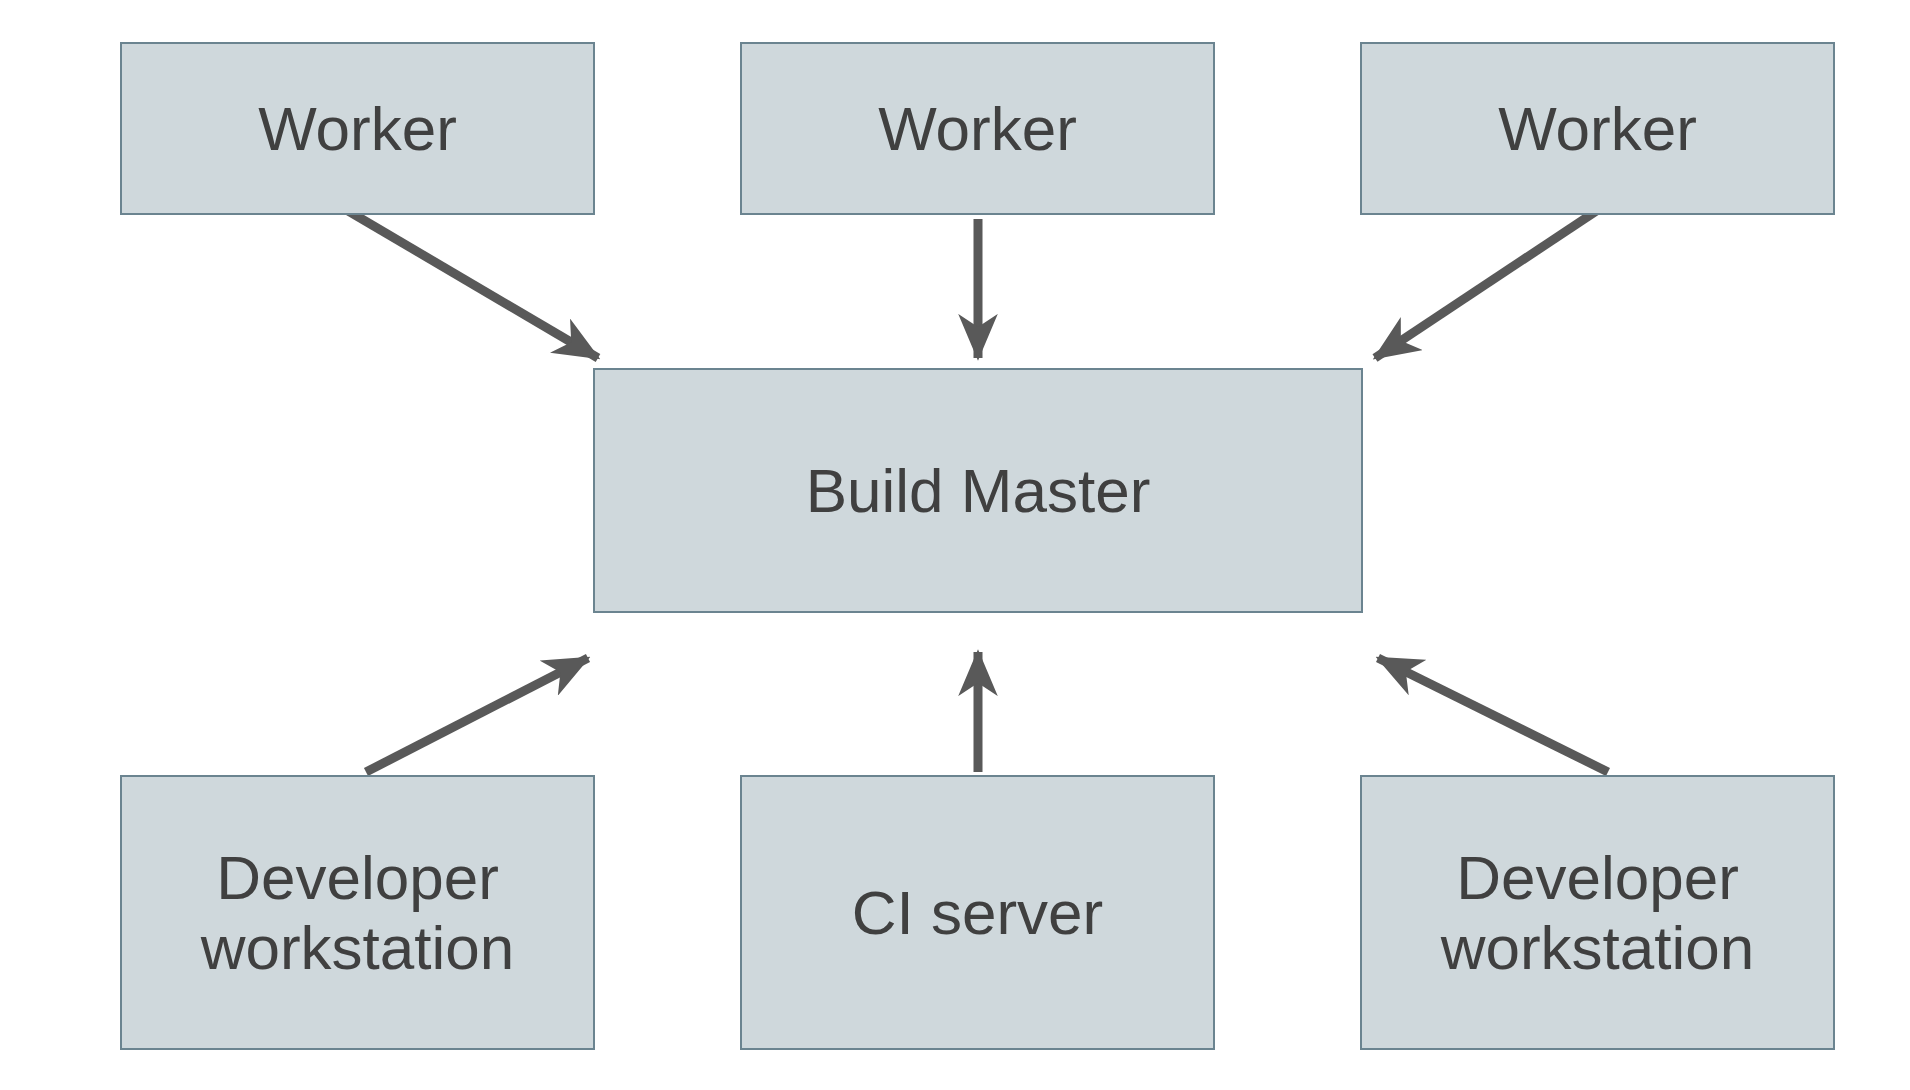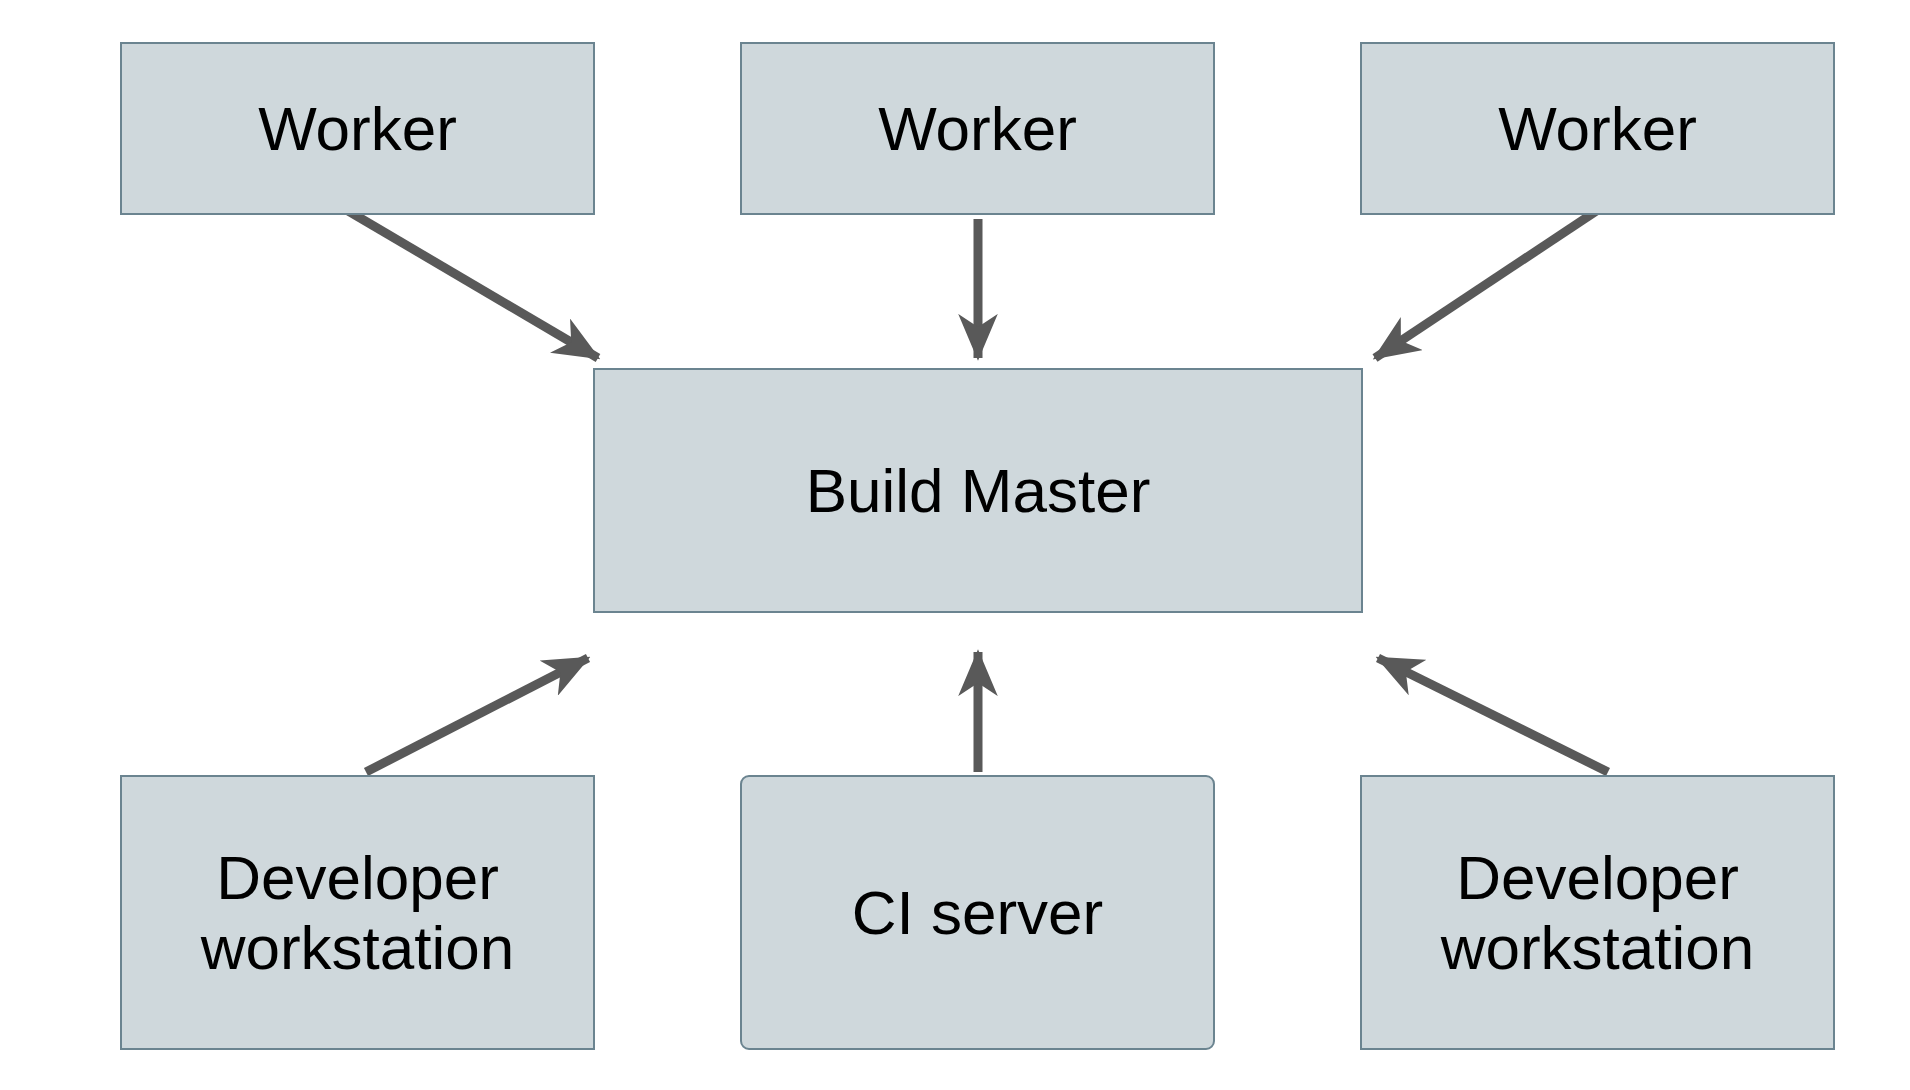--- a/index.html
+++ b/index.html
@@ -28,21 +28,21 @@
   }
   .node {
     position: absolute;
     box-sizing: border-box;
     background: #cfd8dc;
     border: 2px solid #6b8490;
     display: flex;
     align-items: center;
     justify-content: center;
     text-align: center;
-    color: #000000;
+    color: #404040;
     line-height: 1.12;
     z-index: 2;
   }
   .node-label {
     display: block;
     white-space: pre-line;
     padding: 0 10px;
   }
   .node-worker { font-size: 62px; }
   .node-master { font-size: 62px; }
@@ -51,21 +51,21 @@
   
   #node-worker-1 { left: 120px; top: 42px;  width: 475px; height: 173px; }
   #node-worker-2 { left: 740px; top: 42px;  width: 475px; height: 173px; }
   #node-worker-3 { left: 1360px; top: 42px; width: 475px; height: 173px; }
 
   
   #node-build-master { left: 593px; top: 368px; width: 770px; height: 245px; }
 
   
   #node-dev-workstation-1 { left: 120px;  top: 775px; width: 475px; height: 275px; }
-  #node-ci-server         { left: 740px;  top: 775px; width: 475px; height: 275px; border-radius: 9px; }
+  #node-ci-server         { left: 740px;  top: 775px; width: 475px; height: 275px; }
   #node-dev-workstation-2 { left: 1360px; top: 775px; width: 475px; height: 275px; }
 </style>
 </head>
 <body>
 
 <div id="diagram-canvas">
 
   <svg id="connector-layer" viewBox="0 0 1910 1090" width="1910" height="1090" xmlns="http://www.w3.org/2000/svg">
     <defs>
       <marker id="arrowhead" markerWidth="5.2" markerHeight="4.4" refX="4.9" refY="2.2" orient="auto" markerUnits="strokeWidth">

